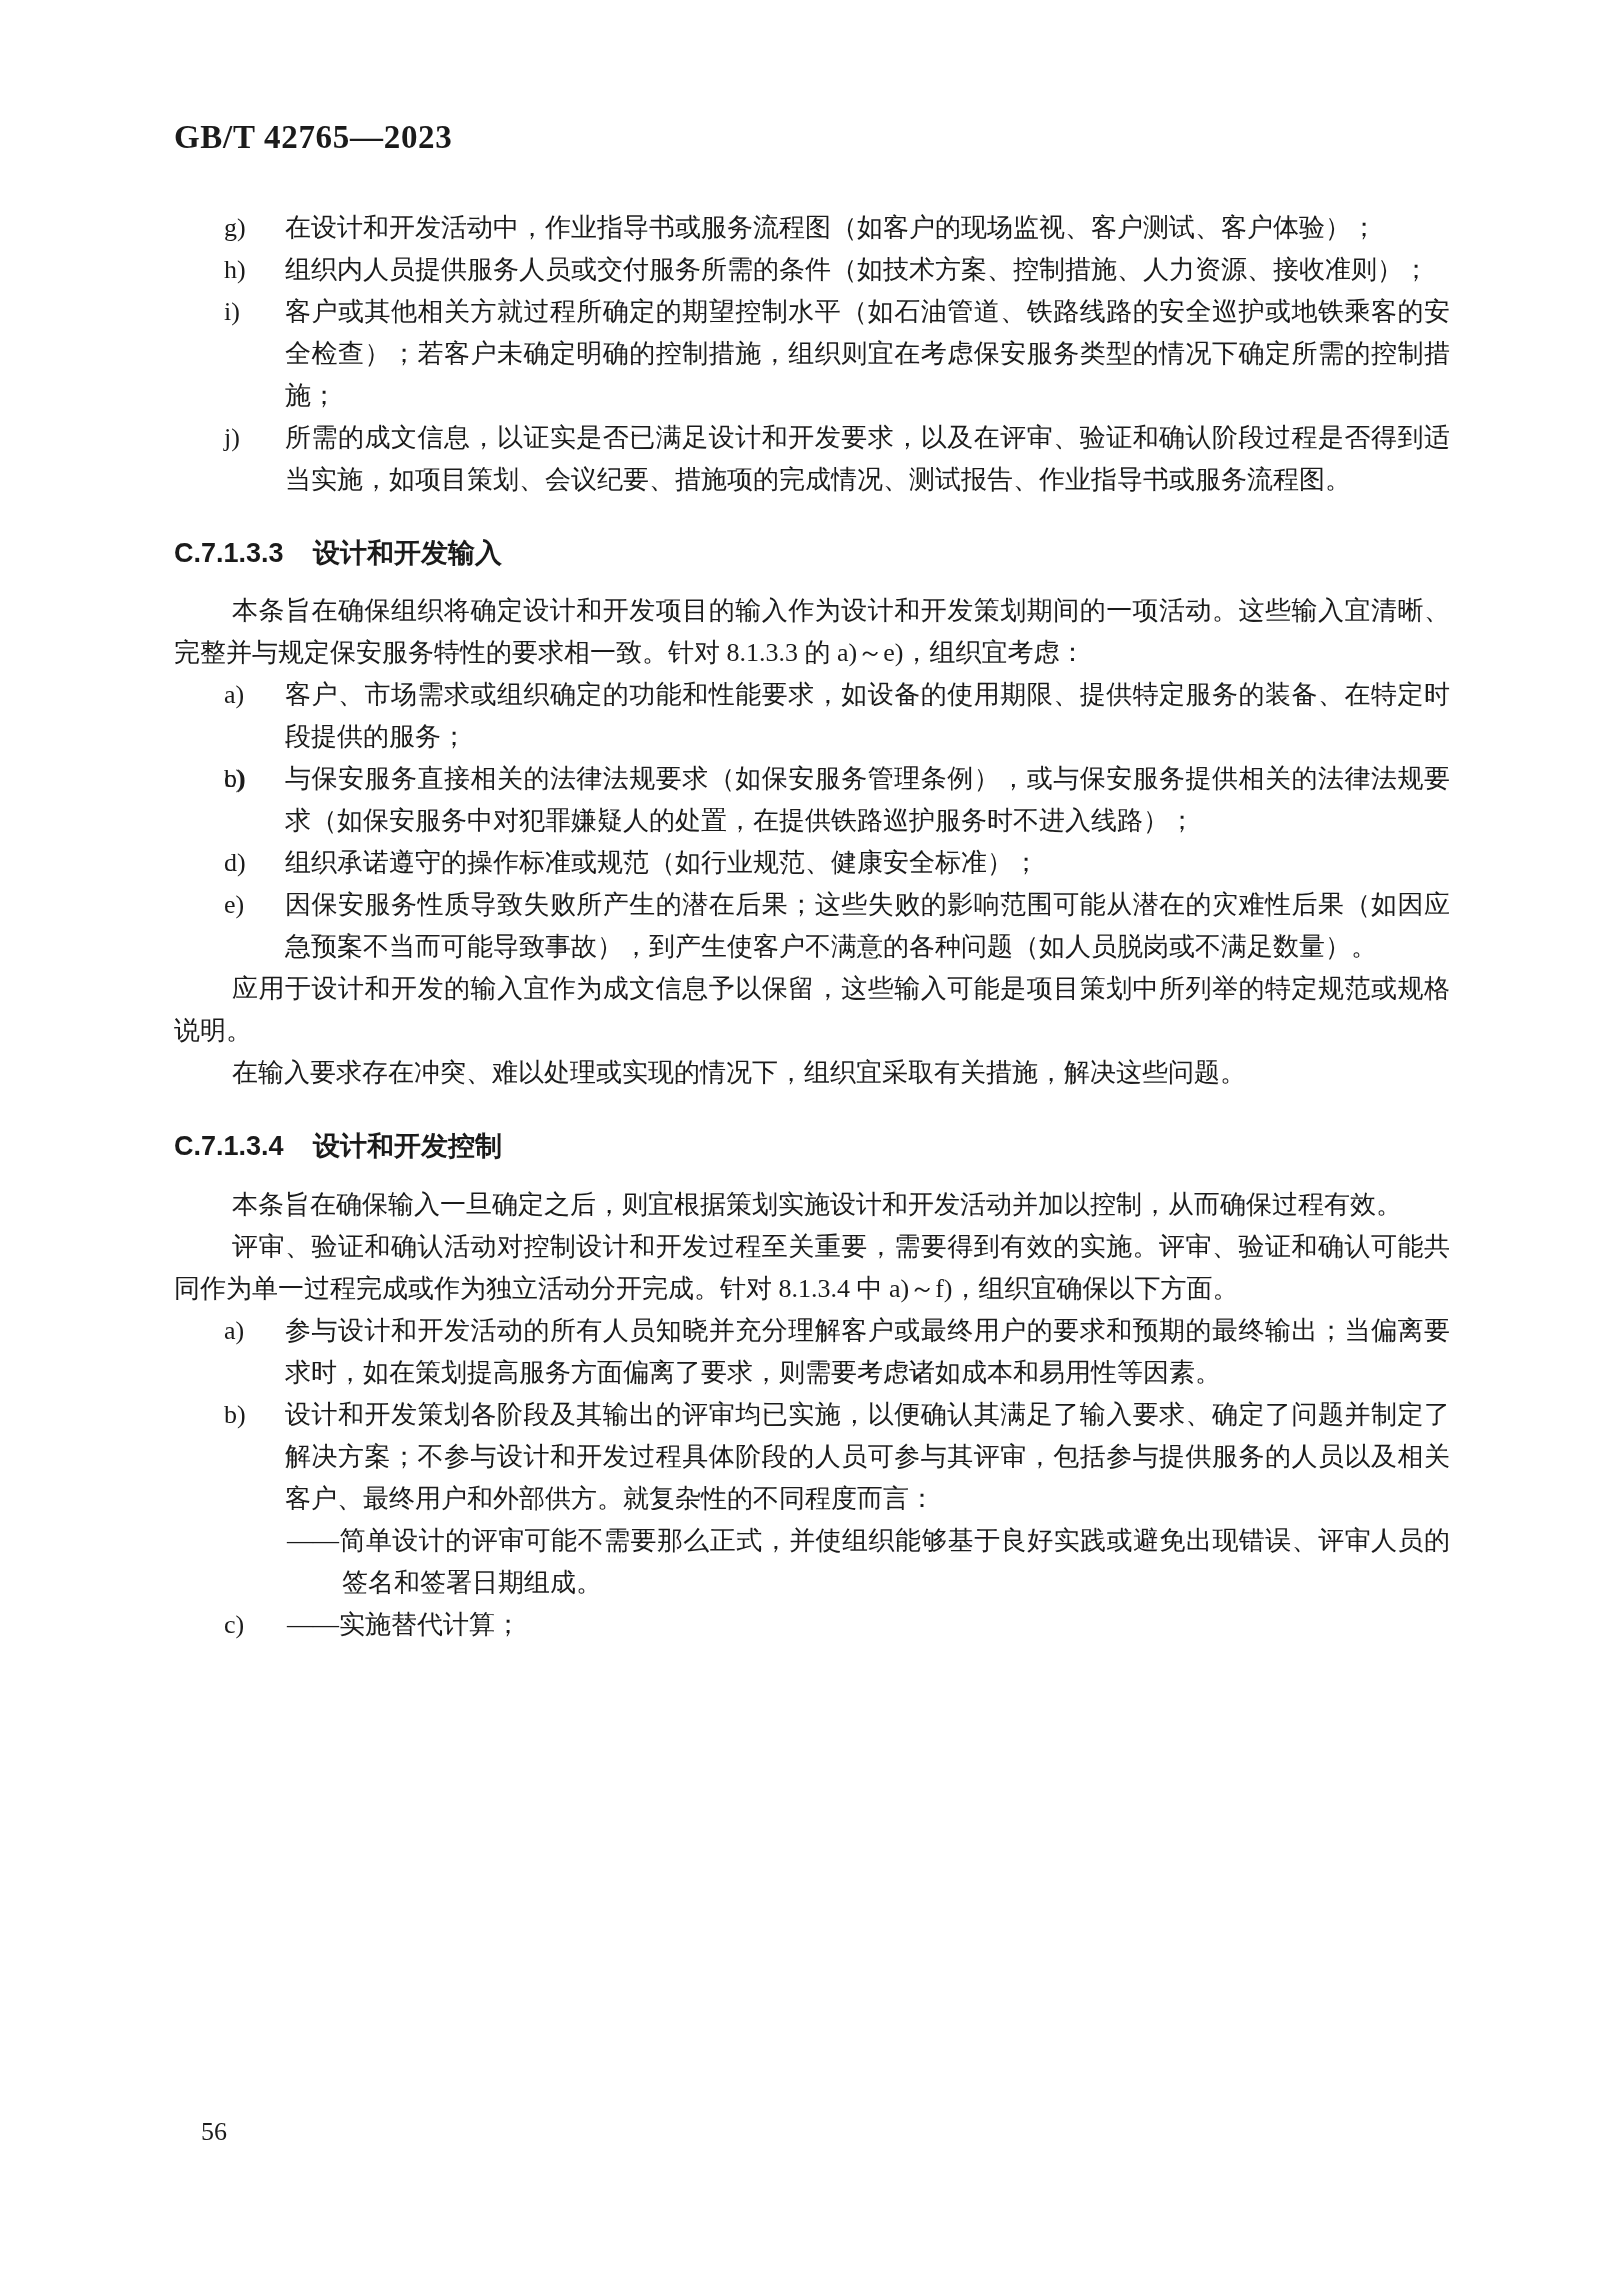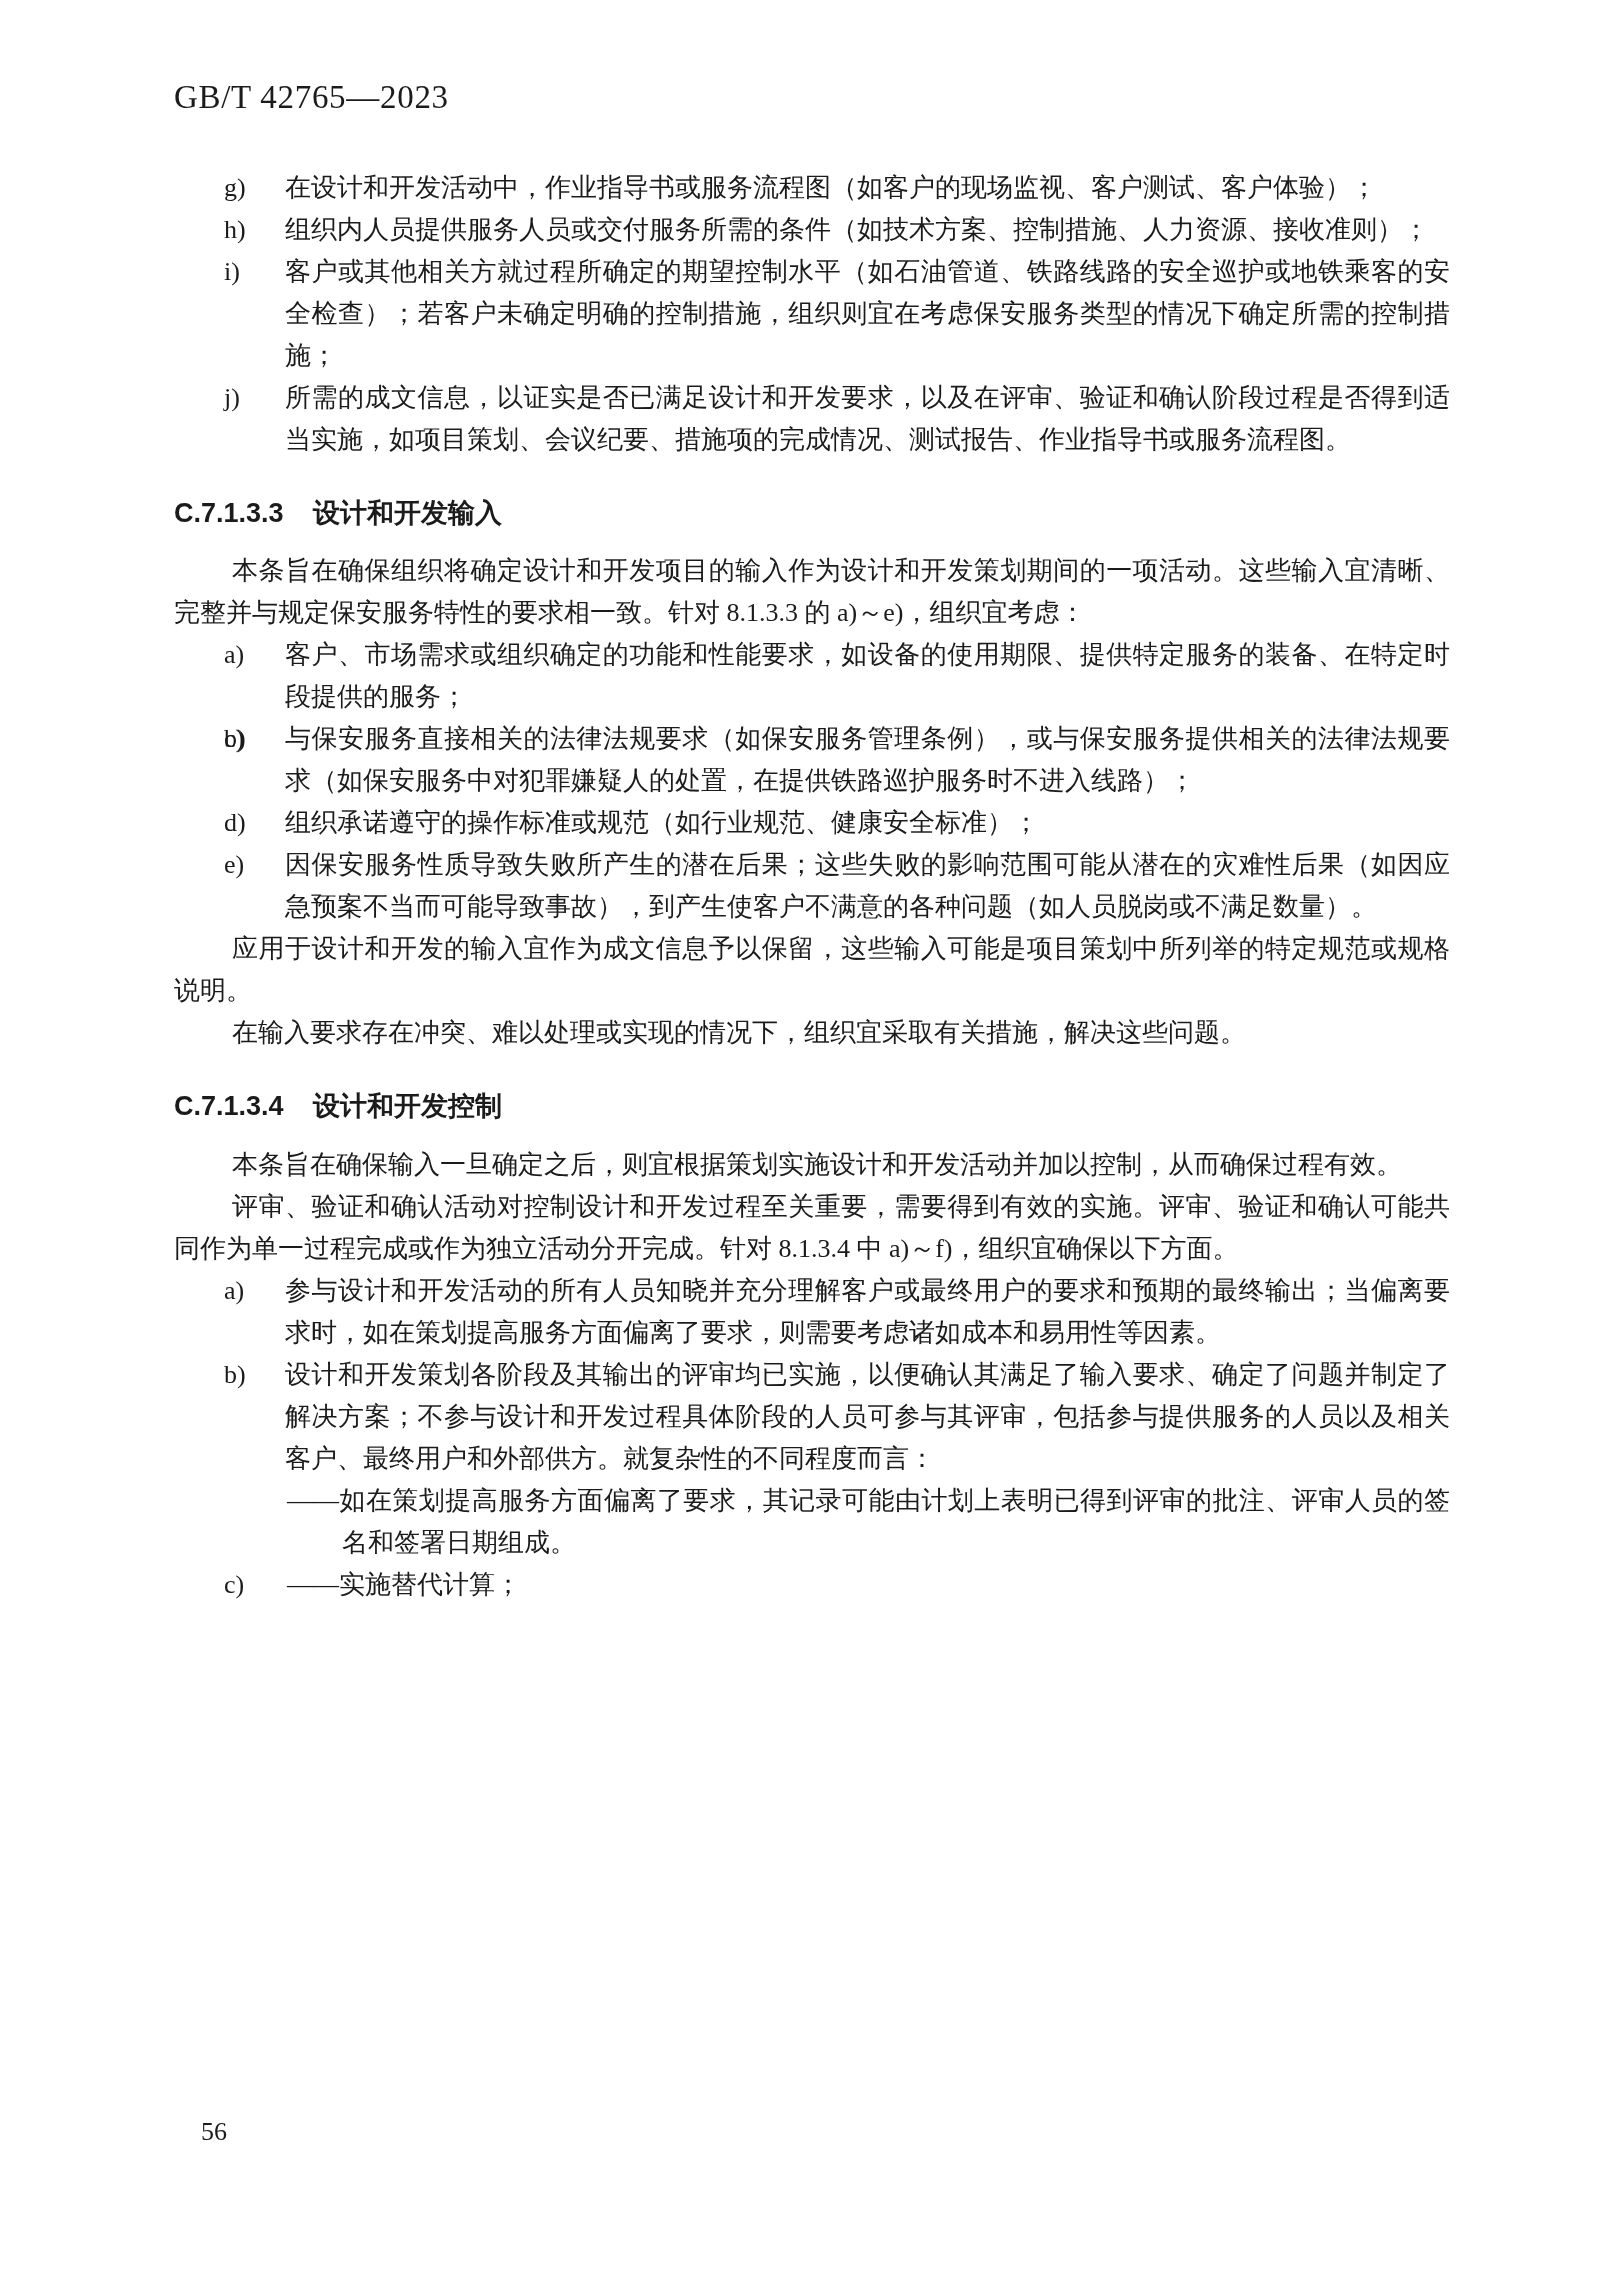--- a/index.html
+++ b/index.html
@@ -15,24 +15,24 @@
     line-height: 42px;
     overflow: hidden;
   }
   .content {
     position: absolute;
     left: 174px;
     top: 0;
     width: 1276px;
   }
   .doc-code {
-    margin-top: 79px;
+    margin-top: 119px;
     font-size: 33px;
     line-height: 37px;
-    font-weight: normal;
+    font-weight: bold;
     letter-spacing: 0.7px;
   }
   .body-flow { margin-top: 51px; }
   .jlist .li {
     position: relative;
     padding-left: 111px;
     text-align: justify;
   }
   .li-label {
     position: absolute;
@@ -136,21 +136,21 @@
 
       <div class="jlist">
         <div class="li">
           <span class="li-label">a)</span>
           <span>参与设计和开发活动的所有人员知晓并充分理解客户或最终用户的要求和预期的最终输出；当偏离要求时，如在策划提高服务方面偏离了要求，则需要考虑诸如成本和易用性等因素。</span>
         </div>
         <div class="li">
           <span class="li-label">b)</span>
           <span>设计和开发策划各阶段及其输出的评审均已实施，以便确认其满足了输入要求、确定了问题并制定了解决方案；不参与设计和开发过程具体阶段的人员可参与其评审，包括参与提供服务的人员以及相关客户、最终用户和外部供方。就复杂性的不同程度而言：</span>
         </div>
-        <div class="dash-li">——如在策划提高服务方面偏离了要求，其记录可能由计划上表明已得到评审的批注、评审人员的签名和签署日期组成。</div>
+        <div class="dash-li">——简单设计的评审可能不需要那么正式，并使组织能够基于良好实践或避免出现错误、评审人员的签名和签署日期组成。</div>
         <div class="li">
           <span class="li-label">c)</span>
         </div>
         <div class="dash-li">——实施替代计算；</div>
       </div>
 
     </div>
   </div>
 
   <div class="page-number">56</div>

